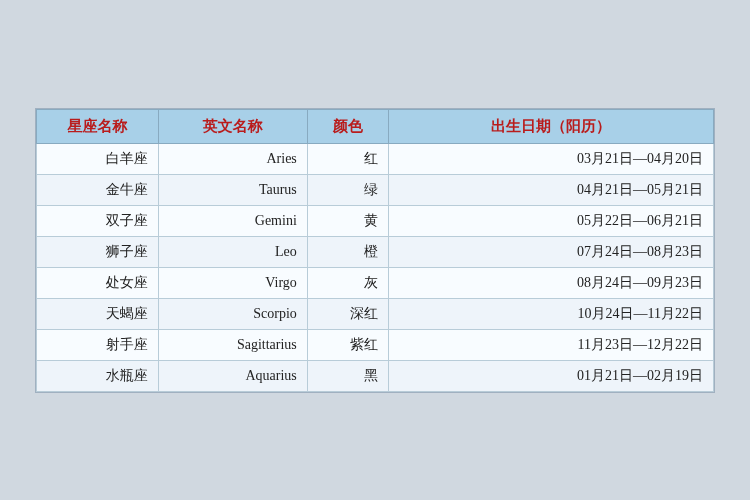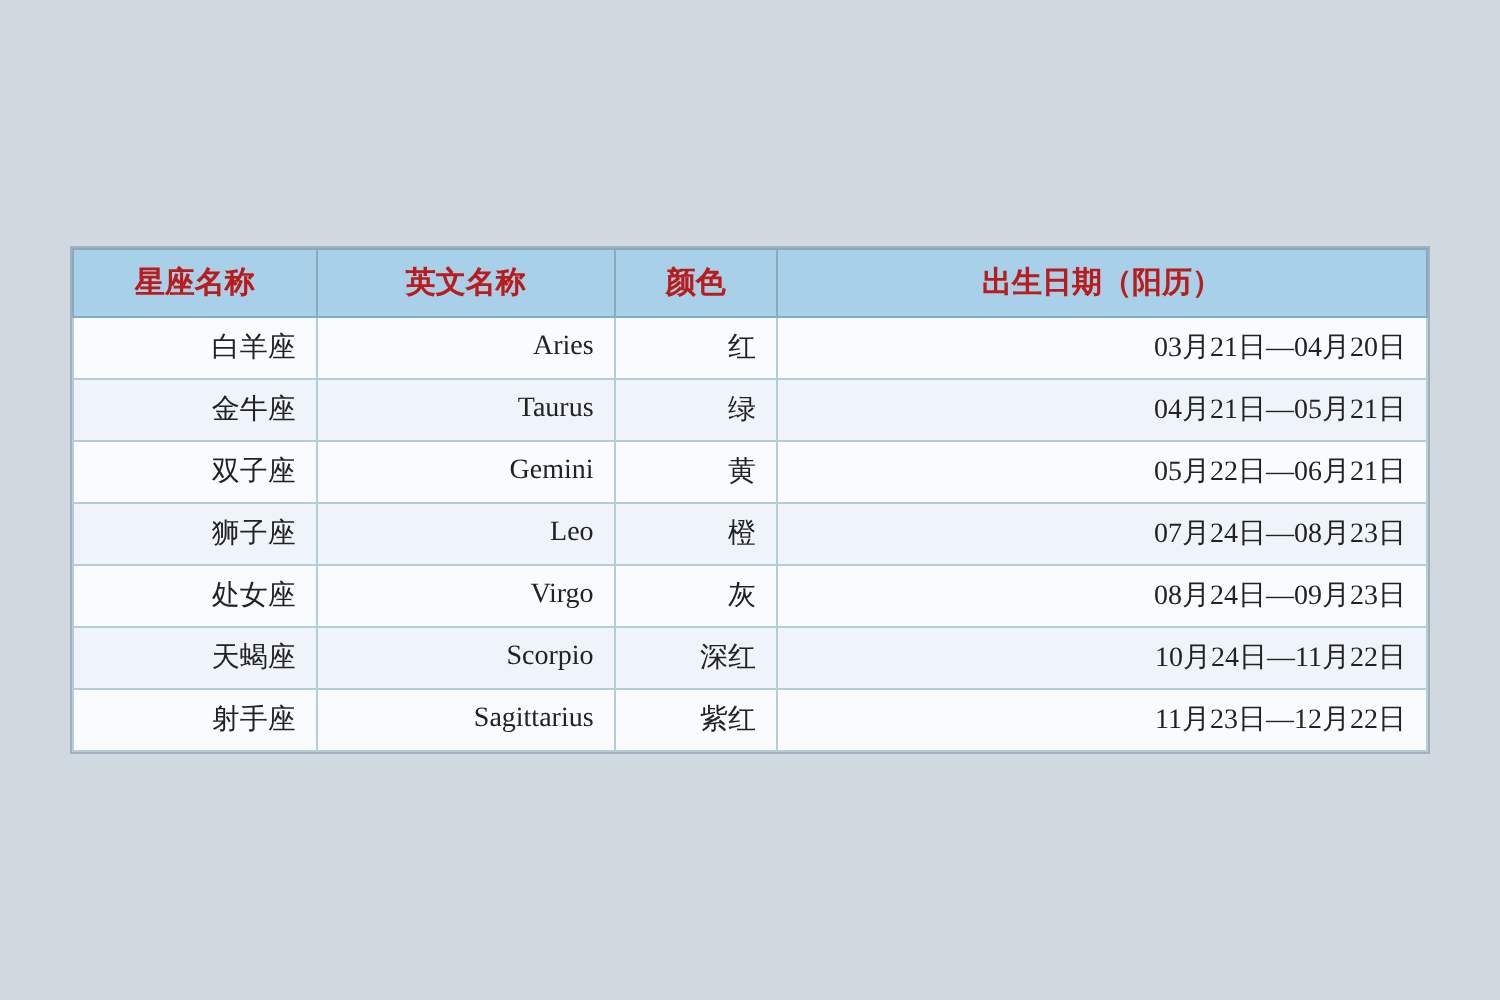--- a/index.html
+++ b/index.html
@@ -103,15 +103,21 @@
           <td>Scorpio</td>
           <td>深红</td>
           <td>10月24日—11月22日</td>
         </tr>
         <tr>
           <td>射手座</td>
           <td>Sagittarius</td>
           <td>紫红</td>
           <td>11月23日—12月22日</td>
         </tr>
+        <tr>
+          <td>水瓶座</td>
+          <td>Aquarius</td>
+          <td>黑</td>
+          <td>01月21日—02月19日</td>
+        </tr>
       </tbody>
   </table>
 </div>
 
 </body></html>

